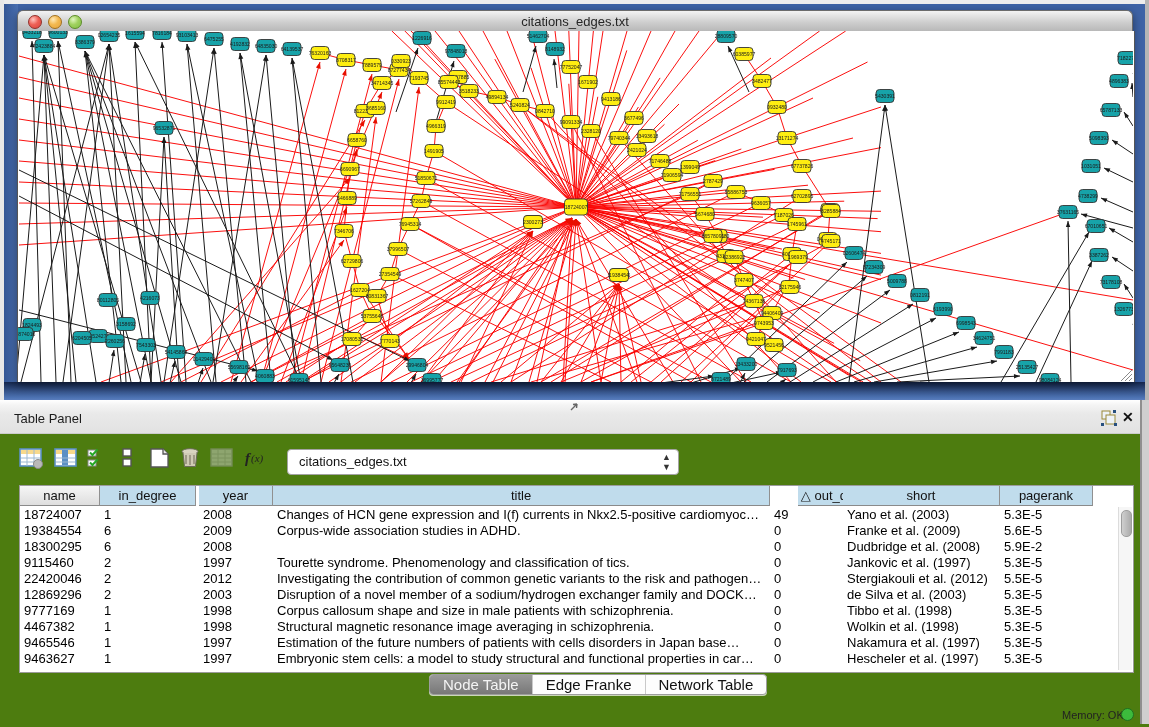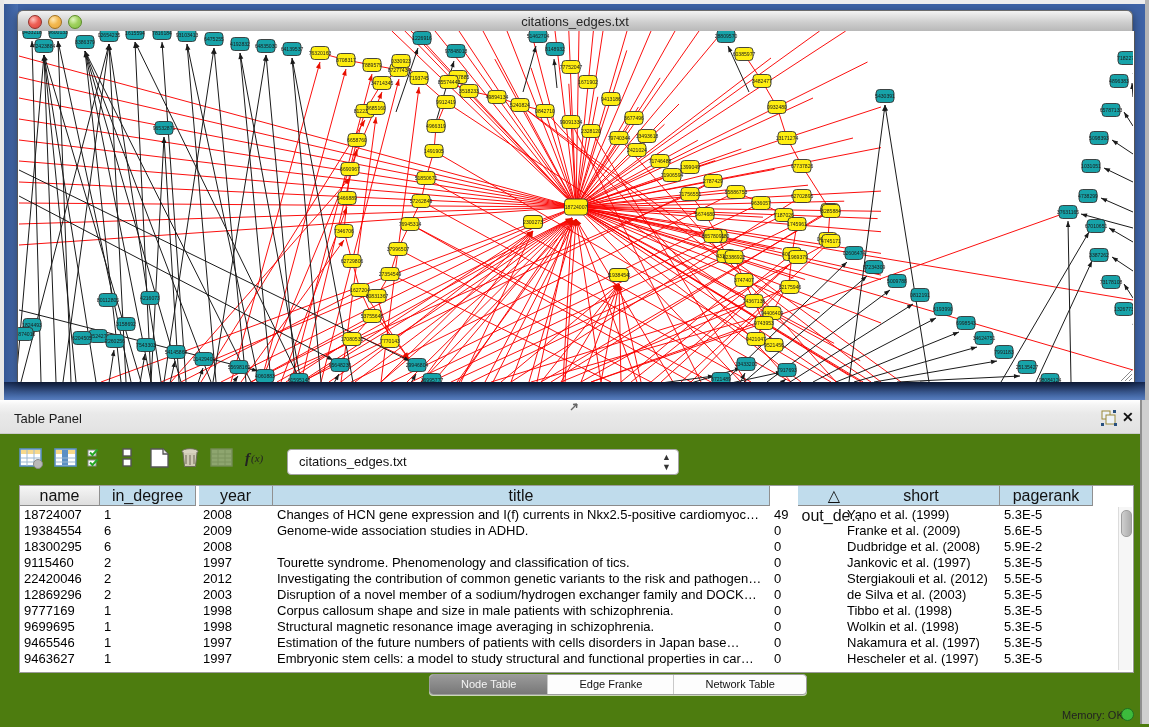--- a/index.html
+++ b/index.html
@@ -23,30 +23,30 @@
 #phead{position:absolute;left:0;top:0;width:100%;height:33px;background:linear-gradient(#ffffff,#f4f4f4 5px,#e9e9e9 14px,#e2e2e2);border-bottom:1px solid #cccccc}
 #ptitle{position:absolute;left:14px;top:11px;font-size:13px;color:#1c1c1c}
 #pclose{position:absolute;left:1122px;top:9px;font-size:14px;font-weight:bold;color:#111}
 #prightedge{position:absolute;left:1140px;top:0;width:2px;height:324px;background:#8f8f8f}
 #prightedge2{position:absolute;left:1142px;top:0;width:7px;height:324px;background:#cfcfcf}
 #dropdown{position:absolute;left:287px;top:49px;width:390px;height:24px;background:#fff;border:1px solid #a3a3a3;border-radius:4px}
 #ddtext{position:absolute;left:11px;top:4px;font-size:13px;color:#111}
 #ddarr{position:absolute;left:374px;top:2px;font-size:9px;color:#333;line-height:10px}
 #tbl{position:absolute;left:19px;top:85px;width:1113px;height:186px;background:#fff;border:1px solid #9b9b9b}
 .th{position:absolute;top:86px;height:20px;background:#c0dcec;border-right:1px solid #909090;border-bottom:1px solid #8a8a8a;
-    font-size:16px;text-align:center;color:#111;line-height:20px;box-sizing:border-box}
+    font-size:13px;text-align:center;color:#111;line-height:20px;box-sizing:border-box}
 .tr{position:absolute;left:20px;width:1100px;height:16px;font-size:13px;color:#000;white-space:nowrap}
 .tr span{position:absolute;top:0;overflow:hidden}
 .c0{left:4px;width:76px}.c1{left:84px;width:95px}.c2{left:183px;width:70px}
 .c3{left:257px;width:493px}.c4{left:754px;width:69px}.c5{left:827px;width:153px}
 .c6{left:984px;width:90px}
 #vscroll{position:absolute;left:1118px;top:107px;width:13px;height:163px;background:#f6f6f6;border-left:1px solid #dcdcdc}
 #vthumb{position:absolute;left:1.5px;top:3px;width:9px;height:25px;border-radius:5px;background:linear-gradient(to right,#cfcfcf,#ababab);border:1px solid #9e9e9e}
 #tabs{position:absolute;left:429px;top:274px;height:19px;border:1px solid #9d9d9d;border-radius:4px;background:#fdfdfd;box-shadow:0 1px 0 rgba(255,255,255,.7)}
-.tab{display:inline-block;height:19px;line-height:19px;font-size:11px;color:#111;padding:0 31px;vertical-align:top}
+.tab{display:inline-block;height:19px;line-height:19px;font-size:15px;color:#111;padding:0 13px;vertical-align:top}
 #tab1{background:linear-gradient(#9a9a9a,#787878);color:#f4f4f4;border-radius:3px 0 0 3px}
 #tab2{border-left:1px solid #c9c9c9;border-right:1px solid #c9c9c9}
 #mem{position:absolute;left:1062px;top:309px;font-size:11px;color:#222}
 #memdot{position:absolute;left:1121px;top:308px;width:11px;height:11px;border-radius:50%;background:#3cbb3c;border:1px solid #1f701f}
 #splitarrow{position:absolute;left:570px;top:397px;width:9px;height:8px}
 </style></head>
 <body>
 <div id="apptop"></div>
 <div id="desktop"></div>
 <div id="desk-left"></div>
@@ -701,28 +701,28 @@
   <div class="th" style="left:273px;width:497px">title</div>
   <div class="th" style="left:798px;width:73px">△ out_de…</div>
   <div class="th" style="left:843px;width:157px">short</div>
   <div class="th" style="left:1000px;width:93px">pagerank</div>
 <div class="tr" style="top:107px">
       <span class="c0">18724007</span>
       <span class="c1">1</span>
       <span class="c2">2008</span>
       <span class="c3">Changes of HCN gene expression and I(f) currents in Nkx2.5‑positive cardiomyoc…</span>
       <span class="c4">49</span>
-      <span class="c5">Yano et al. (1999)</span>
+      <span class="c5">Yano et al. (2003)</span>
       <span class="c6">5.3E‑5</span>
     </div>
 <div class="tr" style="top:123px">
       <span class="c0">19384554</span>
       <span class="c1">6</span>
       <span class="c2">2009</span>
-      <span class="c3">Genome‑wide association studies in ADHD.</span>
+      <span class="c3">Corpus‑wide association studies in ADHD.</span>
       <span class="c4">0</span>
       <span class="c5">Franke et al. (2009)</span>
       <span class="c6">5.6E‑5</span>
     </div>
 <div class="tr" style="top:139px">
       <span class="c0">18300295</span>
       <span class="c1">6</span>
       <span class="c2">2008</span>
       <span class="c4">0</span>
       <span class="c5">Dudbridge et al. (2008)</span>
@@ -758,21 +758,21 @@
 <div class="tr" style="top:203px">
       <span class="c0">9777169</span>
       <span class="c1">1</span>
       <span class="c2">1998</span>
       <span class="c3">Corpus callosum shape and size in male patients with schizophrenia.</span>
       <span class="c4">0</span>
       <span class="c5">Tibbo et al. (1998)</span>
       <span class="c6">5.3E‑5</span>
     </div>
 <div class="tr" style="top:219px">
-      <span class="c0">9699695</span>
+      <span class="c0">4467382</span>
       <span class="c1">1</span>
       <span class="c2">1998</span>
       <span class="c3">Structural magnetic resonance image averaging in schizophrenia.</span>
       <span class="c4">0</span>
       <span class="c5">Wolkin et al. (1998)</span>
       <span class="c6">5.3E‑5</span>
     </div>
 <div class="tr" style="top:235px">
       <span class="c0">9465546</span>
       <span class="c1">1</span>

